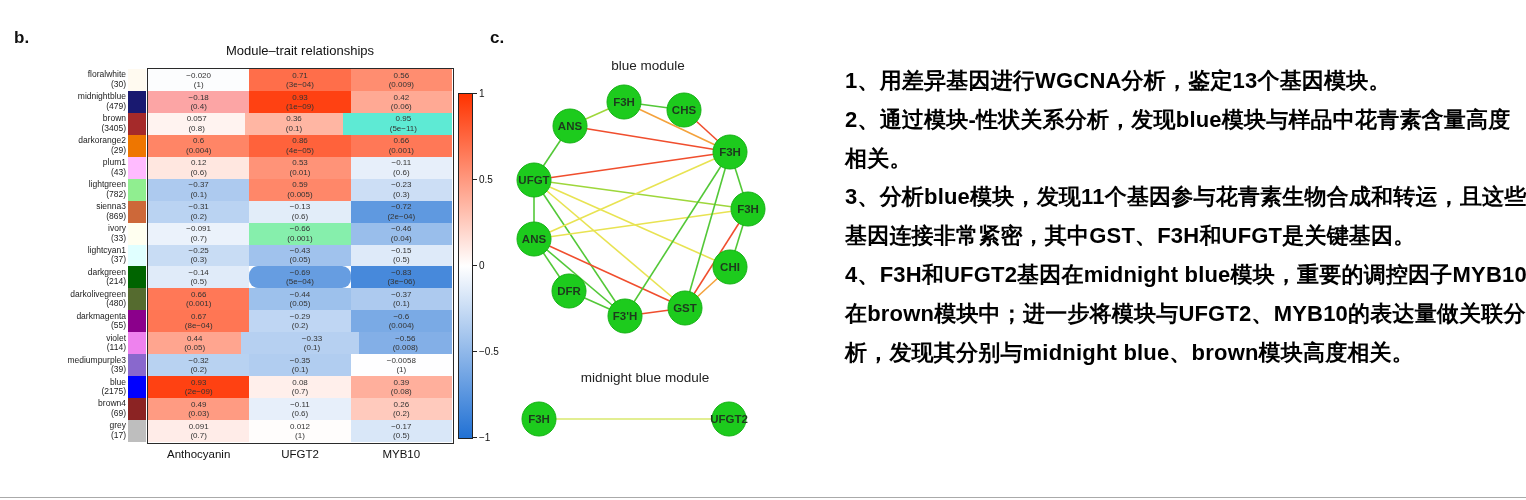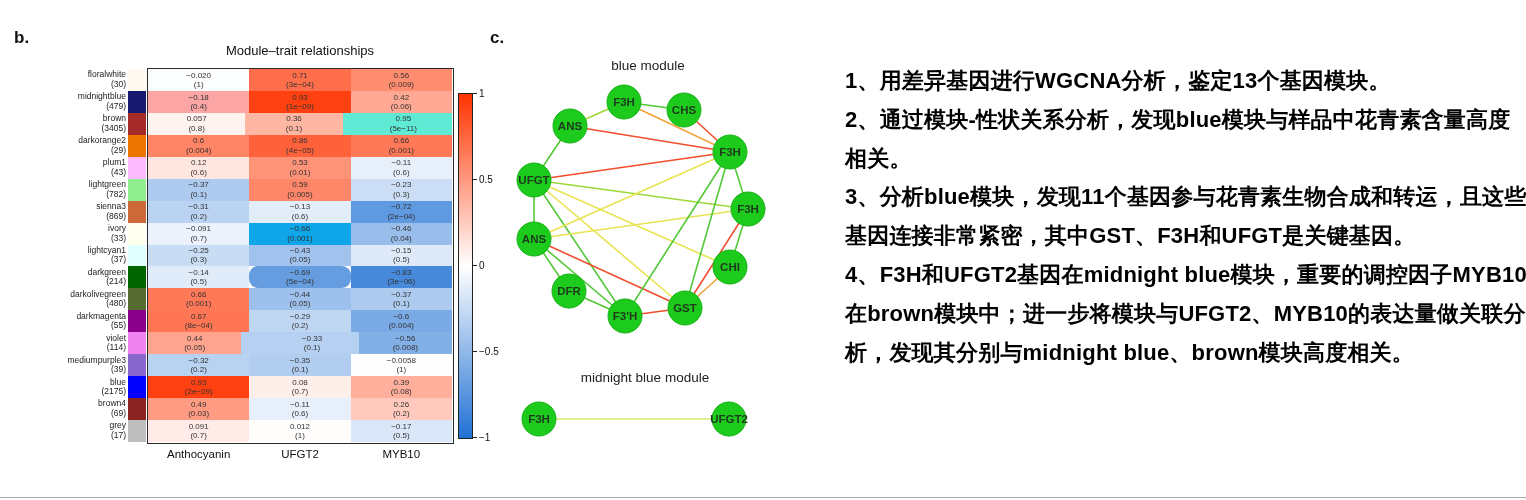--- a/index.html
+++ b/index.html
@@ -194,21 +194,21 @@
         <div class="hm-label">
           <span>ivory</span>
           <span>(33)</span>
         </div>
         <div class="hm-swatch" style="background: rgb(255, 255, 240);"></div>
         <div class="hm-cells">
           <div class="hm-cell" style="background: rgb(235, 242, 251);">
             <span>−0.091</span>
             <span>(0.7)</span>
           </div>
-          <div class="hm-cell" style="background: #0ea5e9;">
+          <div class="hm-cell" style="background: #86efac;">
             <span>−0.66</span>
             <span>(0.001)</span>
           </div>
           <div class="hm-cell" style="background: rgb(153, 190, 235);">
             <span>−0.46</span>
             <span>(0.04)</span>
           </div>
         </div>
       </div>
       <div class="hm-row">

